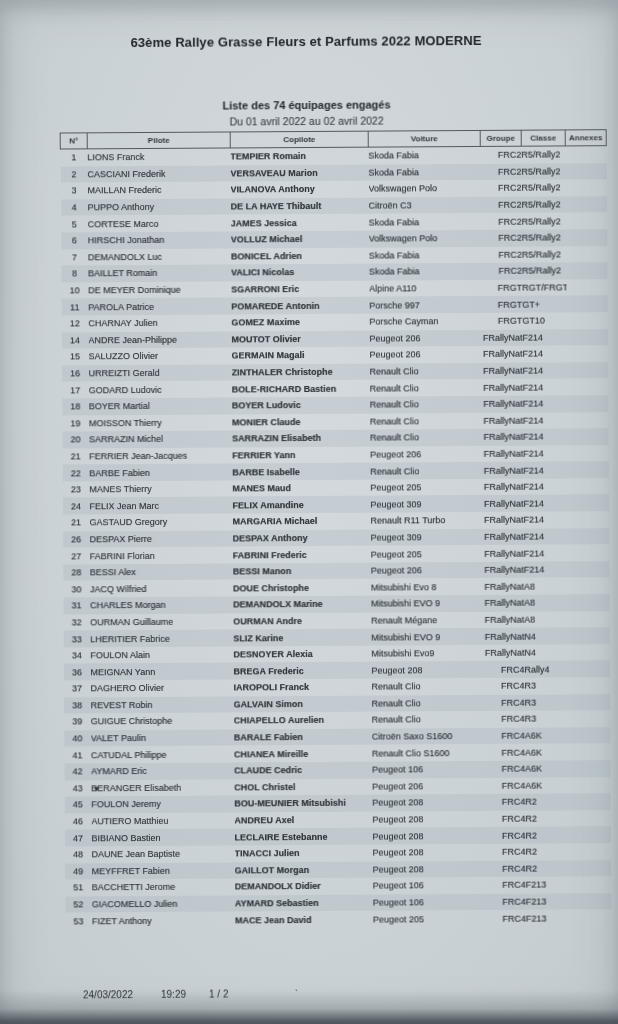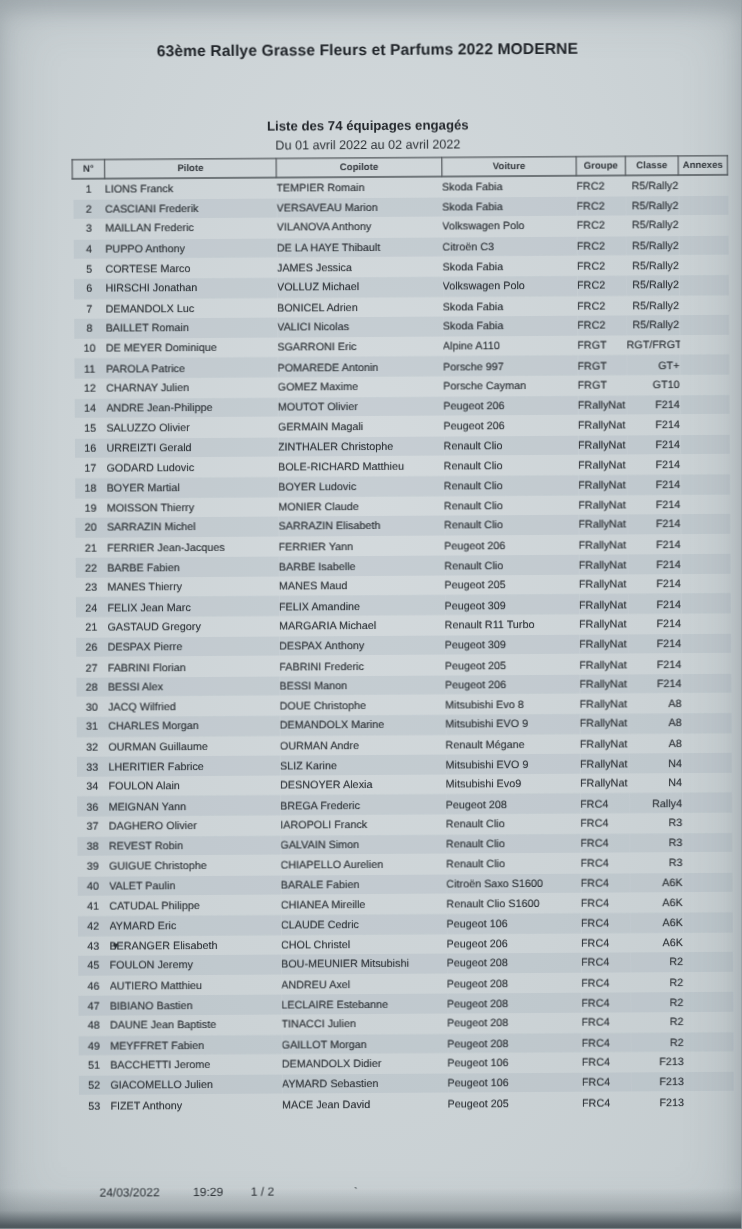--- a/index.html
+++ b/index.html
@@ -50,24 +50,24 @@
   }
   table.entries td{
     height:16.6px;padding:0;
     font-size:9px;color:#2e3338;
     white-space:nowrap;overflow:hidden;
     text-shadow:0 0 .6px rgba(46,51,56,.45);
   }
   tr.stripe td{background:rgba(150,165,176,.22);}
   td.td-num{text-align:center;}
   td.td-pilote{padding-left:13px;position:relative;}
-  td.td-copilote{padding-left:6px;}
+  td.td-copilote{padding-left:6px;font-weight:bold;}
   td.td-voiture{padding-left:6px;}
-  td.td-groupe{text-align:left;}
-  td.td-classe{text-align:right;}
+  td.td-groupe{text-align:right;}
+  td.td-classe{text-align:left;}
   td.td-annexes{}
   .marker{
     position:absolute;left:3px;top:50%;transform:translateY(-50%);
     font-size:7.5px;color:#2b3035;
   }
   .footer{
     position:absolute;top:988px;left:80px;width:300px;height:14px;
     font-size:10px;color:#2a2f34;
   }
   .footer span{position:absolute;top:0;white-space:nowrap;}
@@ -230,21 +230,21 @@
             <td class="td-pilote">URREIZTI Gerald</td>
             <td class="td-copilote">ZINTHALER Christophe</td>
             <td class="td-voiture">Renault Clio</td>
             <td class="td-groupe">FRallyNat</td>
             <td class="td-classe">F214</td>
             <td class="td-annexes"></td>
           </tr>
           <tr>
             <td class="td-num">17</td>
             <td class="td-pilote">GODARD Ludovic</td>
-            <td class="td-copilote">BOLE-RICHARD Matthieu</td>
+            <td class="td-copilote">BOLE-RICHARD Bastien</td>
             <td class="td-voiture">Renault Clio</td>
             <td class="td-groupe">FRallyNat</td>
             <td class="td-classe">F214</td>
             <td class="td-annexes"></td>
           </tr>
           <tr class="stripe">
             <td class="td-num">18</td>
             <td class="td-pilote">BOYER Martial</td>
             <td class="td-copilote">BOYER Ludovic</td>
             <td class="td-voiture">Renault Clio</td>

